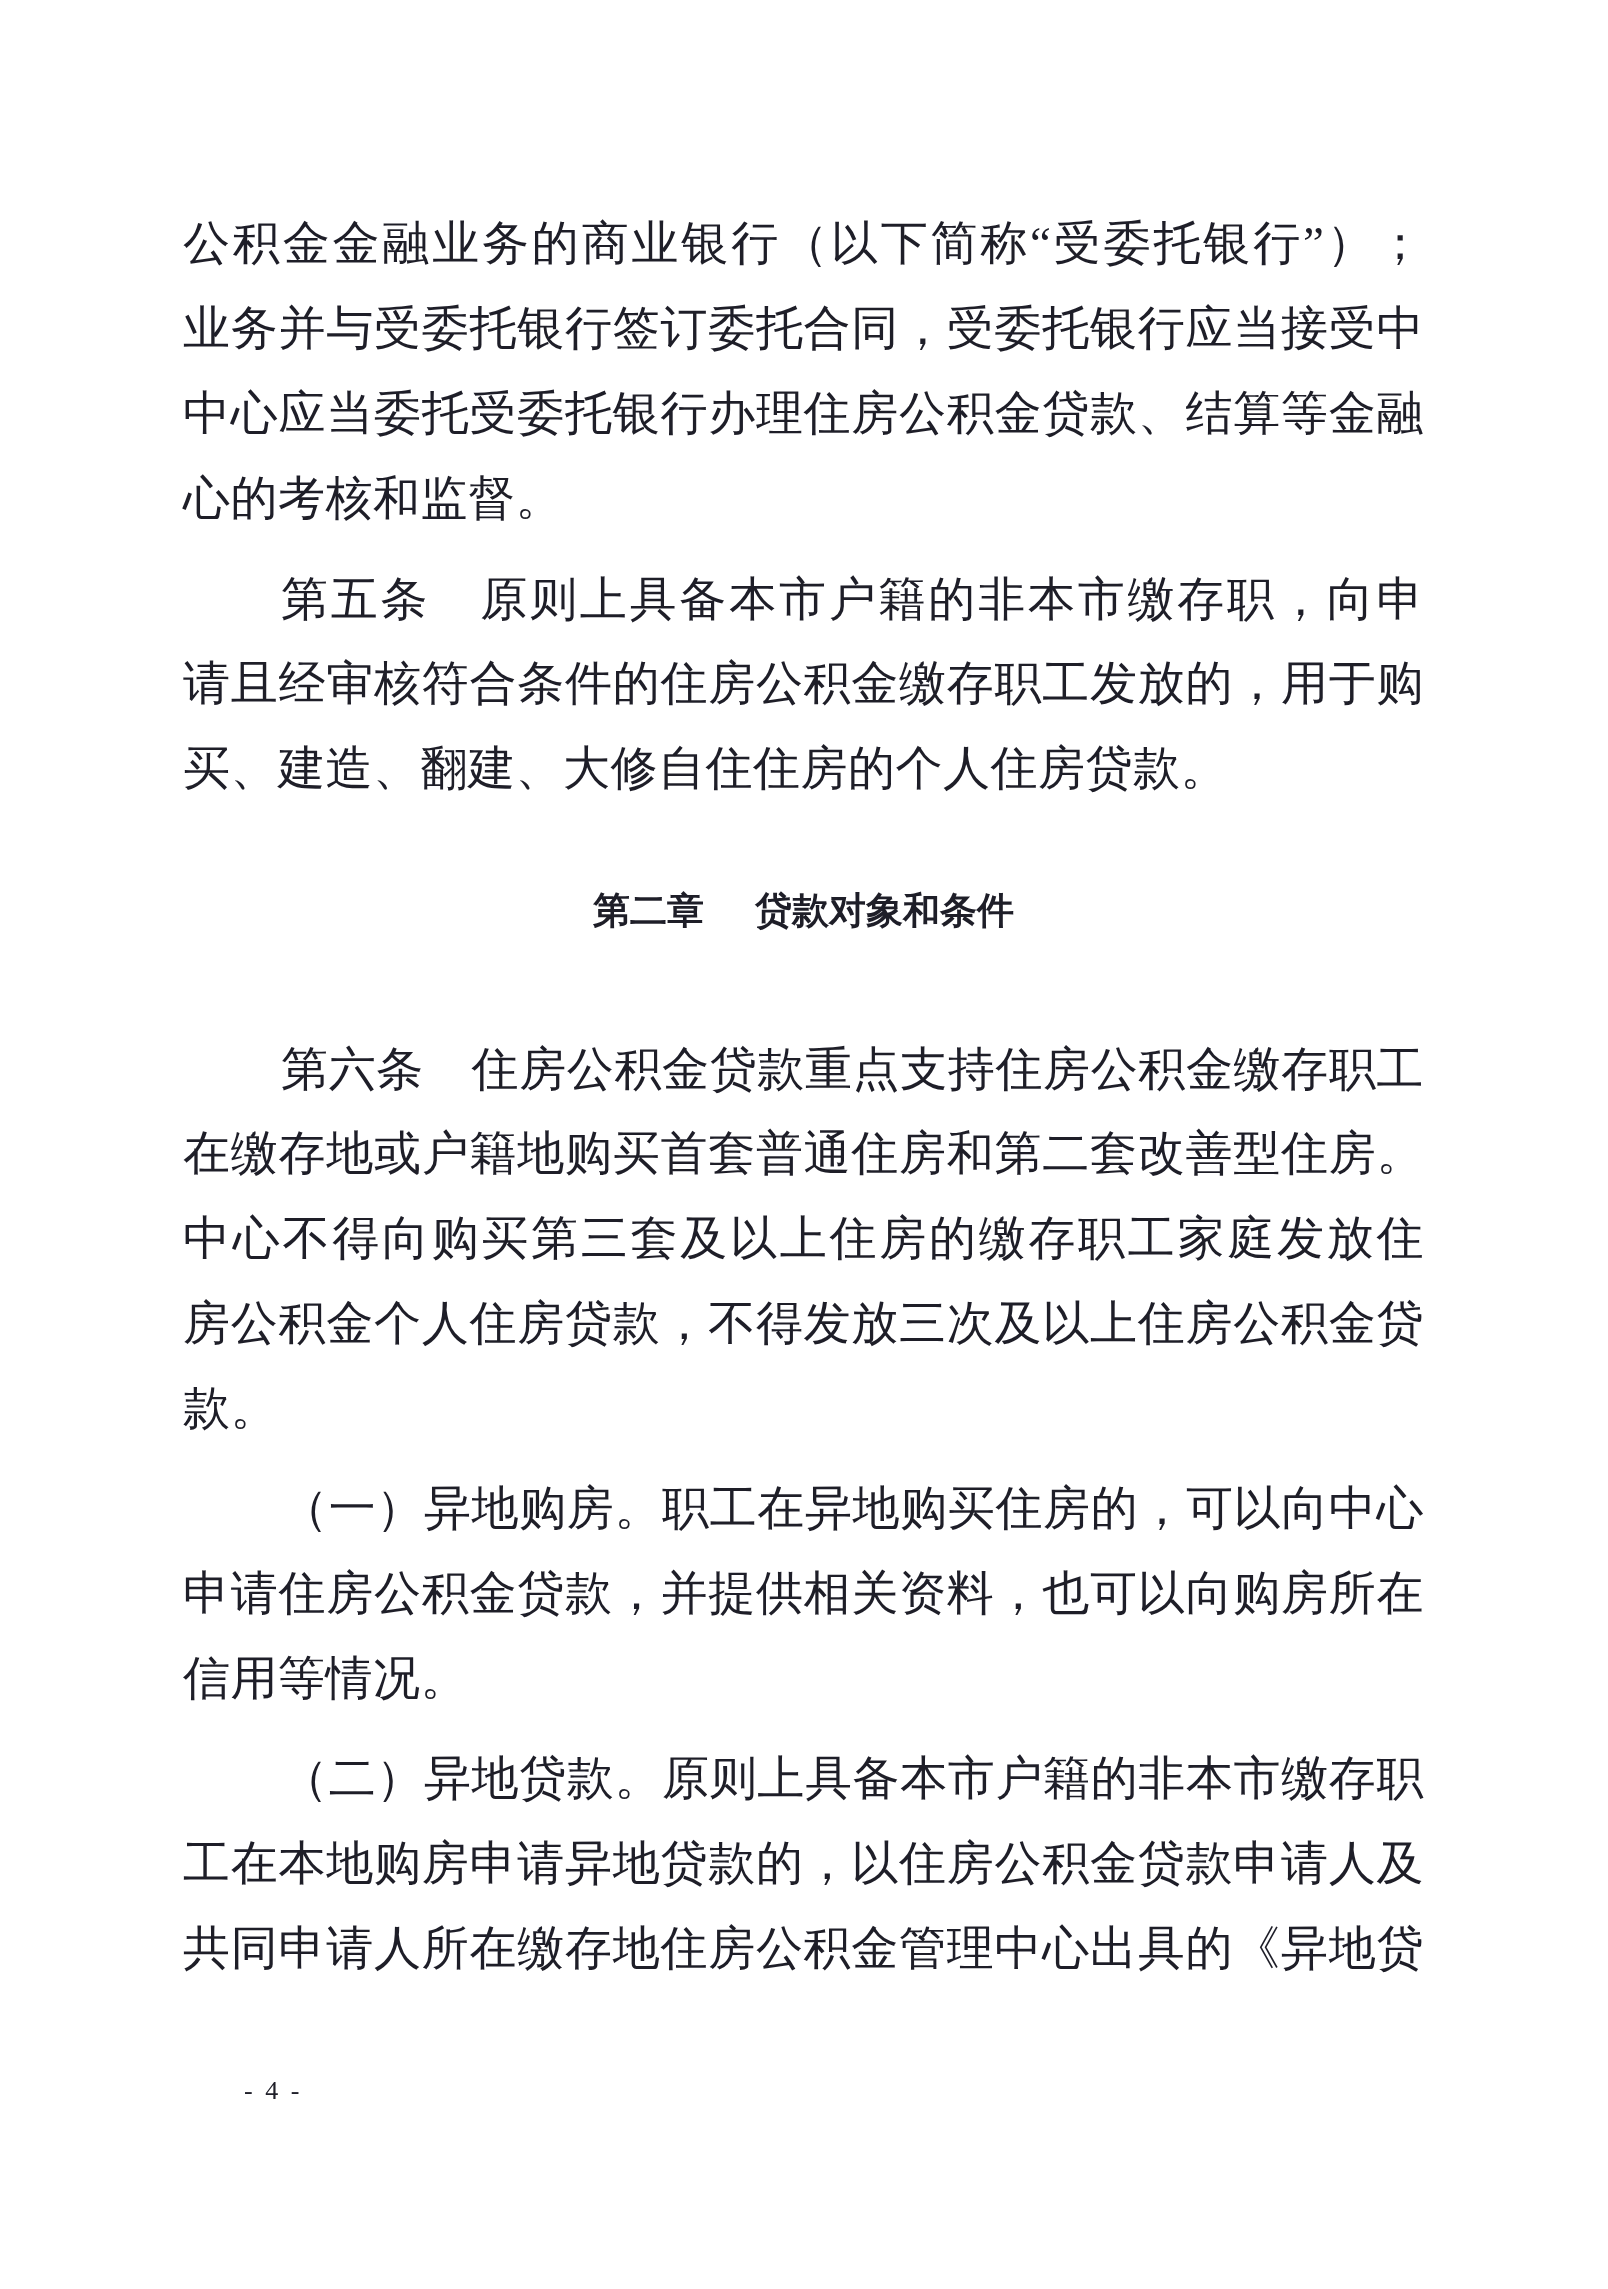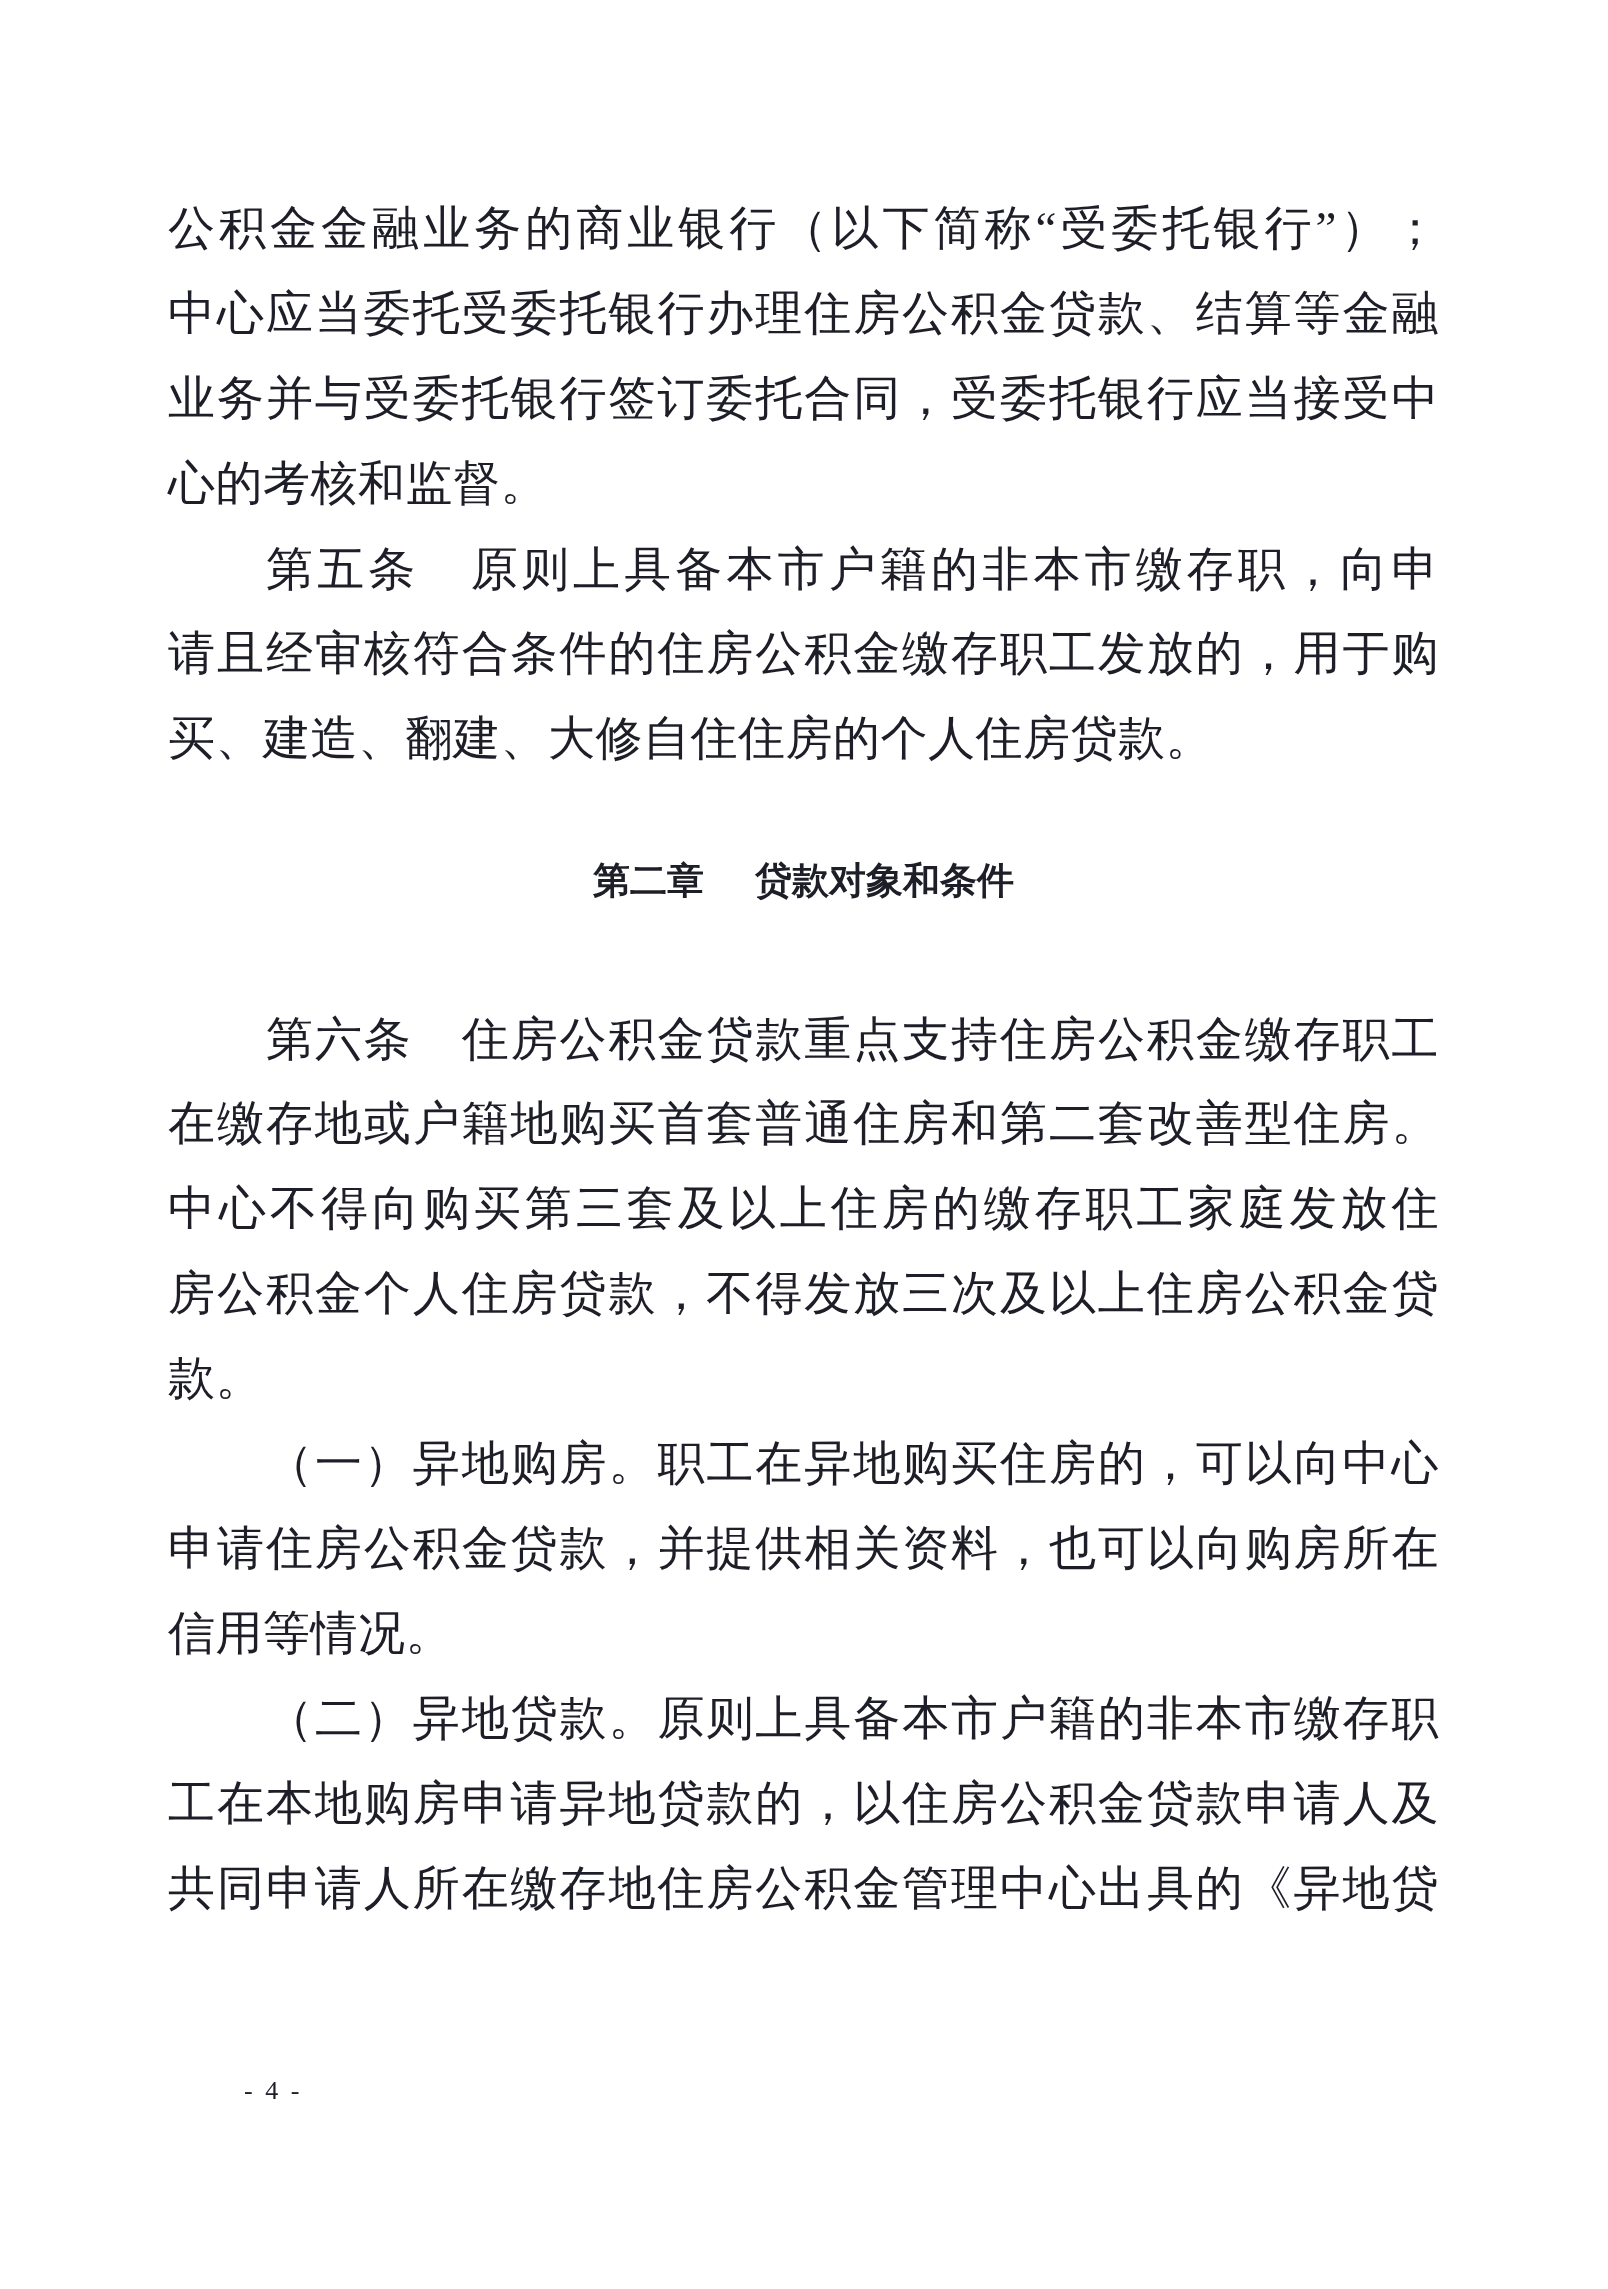--- a/index.html
+++ b/index.html
@@ -13,21 +13,21 @@
     height: 2290px;
     background: #ffffff;
     overflow: hidden;
     color: #1e1e28;
     font-family: "Liberation Serif", "DejaVu Serif", serif;
   }
   .content {
     padding: 186px 170px 0 168px;
   }
   .para {
-    margin: 0;
+    margin: 15px;
   }
   .line {
     font-size: 47px;
     line-height: 85px;
     height: 85px;
     text-align: justify;
     text-align-last: justify;
     letter-spacing: 0.5px;
     overflow: visible;
   }
@@ -66,22 +66,22 @@
   }
 </style>
 </head>
 <body>
 
 <div class="page">
   <div class="content">
 
     <div class="para">
       <div class="line">公积金金融业务的商业银行（以下简称“受委托银行”）；</div>
+      <div class="line">业务并与受委托银行签订委托合同，受委托银行应当接受中</div>
       <div class="line">中心应当委托受委托银行办理住房公积金贷款、结算等金融</div>
-      <div class="line">业务并与受委托银行签订委托合同，受委托银行应当接受中</div>
       <div class="line last">心的考核和监督。</div>
     </div>
 
     <div class="para">
       <div class="line indent">
         <span class="lead">第五条</span><span>　原则上具备本市户籍的非本市缴存职，向申</span>
       </div>
       <div class="line">请且经审核符合条件的住房公积金缴存职工发放的，用于购</div>
       <div class="line last">买、建造、翻建、大修自住住房的个人住房贷款。</div>
     </div>

